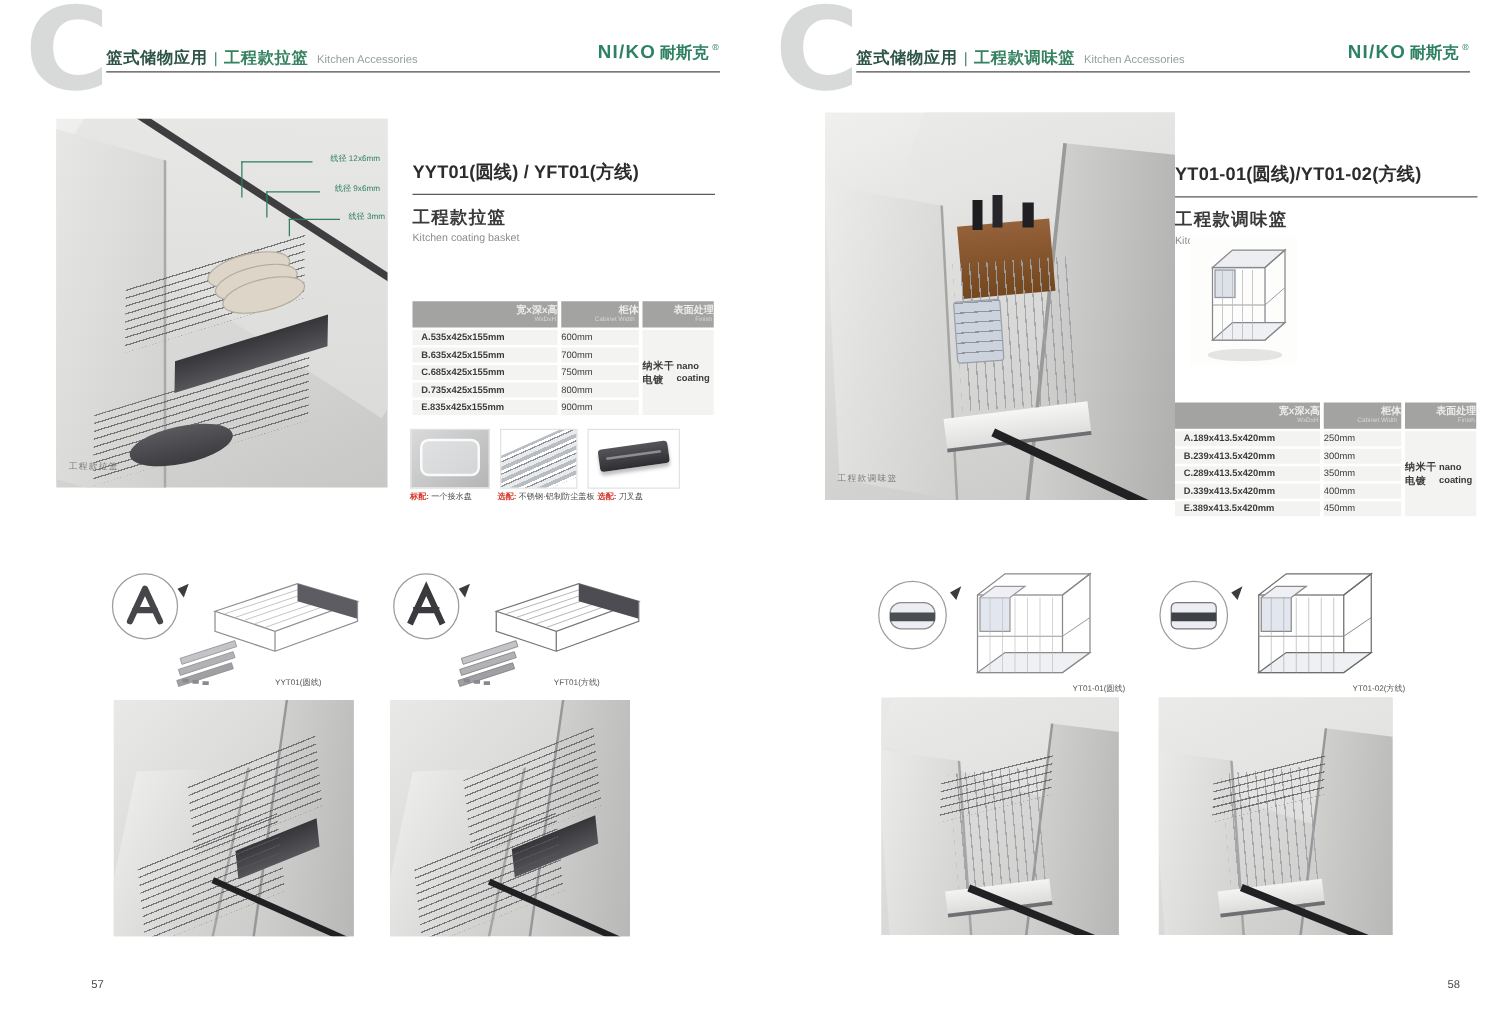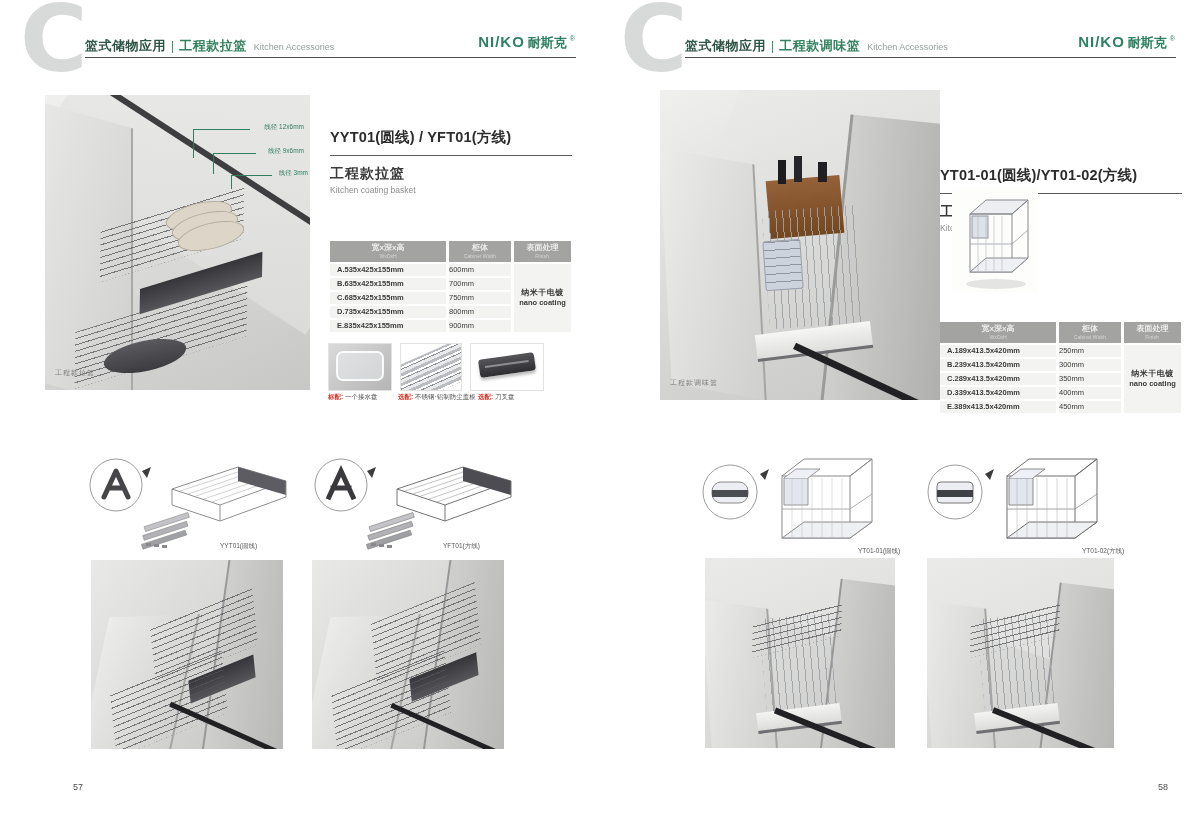--- a/index.html
+++ b/index.html
@@ -37,27 +37,27 @@
   .aline{position:absolute;border-top:1px solid #2f7f5f;border-left:1px solid #2f7f5f;z-index:4;}
 
   
   .prod-block{position:absolute;width:242px;}
   .prod-model{font-size:14.5px;font-weight:bold;color:#2c2c2c;padding-bottom:8px;border-bottom:1px solid #5a5a5a;letter-spacing:.2px;}
   .prod-cn{font-size:14px;font-weight:bold;color:#3a3a3a;margin-top:9px;letter-spacing:1px;}
   .prod-en{font-size:8.5px;color:#8d8d8d;margin-top:2px;}
 
   
   .spec{position:absolute;display:grid;grid-template-columns:116px 62px 57px;grid-template-rows:21px repeat(5,12px);gap:2px 3px;}
-  .th{background:#a3a3a2;color:#ececeb;display:flex;flex-direction:column;align-items:center;justify-content:center;line-height:1.1;}
+  .th{background:#a3a3a2;color:#ececeb;display:flex;flex-direction:column;align-items:flex-end;justify-content:center;line-height:1.1;}
   .th .tcn{font-size:8px;font-weight:bold;}
   .th .ten{font-size:6px;color:#d6d6d5;transform:scale(.85);}
   .td{background:#f3f3f1;font-size:7.5px;color:#3b3b3b;line-height:12px;height:12px;}
   .td.size{padding-left:7px;font-weight:bold;}
   .td.cw{text-align:left;}
-  .finish{grid-column:3;grid-row:2/7;background:#f3f3f1;display:flex;flex-direction:column;align-items:center;justify-content:center;font-weight:bold;color:#3b3b3b;line-height:1.4;}
+  .finish{grid-column:3;grid-row:2/7;background:#f3f3f1;display:flex;flex-direction:row;align-items:center;justify-content:center;font-weight:bold;color:#3b3b3b;line-height:1.4;}
   .finish .fcn{font-size:8px;letter-spacing:.5px;}
   .finish .fen{font-size:7.5px;}
 
   
   .acc-row{position:absolute;display:flex;gap:8px;}
   .acc{height:46px;border:1px solid #e2e2e0;background:#fff;position:relative;overflow:hidden;}
   .acc1{width:62px;background:linear-gradient(140deg,#dadada,#b5b5b5);}
   .acc1 .tray{position:absolute;left:7px;top:7px;right:7px;bottom:9px;border:2px solid rgba(255,255,255,.85);border-radius:7px;background:rgba(235,238,240,.5);}
   .acc2{width:60px;}
   .acc2 .strips{position:absolute;left:-8px;top:6px;width:90px;height:40px;background:repeating-linear-gradient(0deg,#ffffff 0 2px,#b9bcc0 2px 5px,#e8eaec 5px 8px,#8e9195 8px 9px);transform:rotate(-24deg);}
@@ -264,21 +264,21 @@
       <div class="layer" style="left:118px;top:70px;width:8px;height:24px;background:#1d1d1f;"></div>
       <div class="layer" style="left:134px;top:66px;width:8px;height:26px;background:#26262a;"></div>
       <div class="layer" style="left:158px;top:72px;width:9px;height:20px;background:#202024;"></div>
       <div class="wiresv layer" style="left:106px;top:118px;width:96px;height:118px;transform:rotate(-4deg);"></div>
       <div class="layer" style="left:104px;top:150px;width:36px;height:48px;background:#ccd3dd;border:1px solid #9aa0aa;border-radius:3px;transform:rotate(-4deg);background-image:repeating-linear-gradient(0deg,transparent 0 7px,#8f959f 7px 8px);"></div>
       <div class="layer" style="left:96px;top:238px;width:116px;height:24px;background:linear-gradient(180deg,#f6f6f4,#dededc);border-bottom:3px solid #6f6f73;transform:rotate(-7deg);"></div>
       <div class="bp-slot" style="left:128px;top:282px;width:140px;height:7px;transform:rotate(25deg);"></div>
       <div class="photo-label">工程款调味篮</div>
     </div>
 
-    <div class="prod-block" style="left:340px;top:130px;margin-top:36px;">
+    <div class="prod-block" style="left:340px;top:130px;">
       <div class="prod-model">YT01-01(圆线)/YT01-02(方线)</div>
       <div class="prod-cn">工程款调味篮</div>
       <div class="prod-en">Kitchen Pull Out Basket</div>
     </div>
 
     <div class="mini-prod" style="left:352px;top:188px;">
       <svg width="86" height="104" viewBox="0 0 86 104">
         <rect x="0" y="0" width="86" height="104" fill="#fdfdfc"></rect>
         <path d="M18 26 L34 12 L76 12 L60 26 Z" fill="#eceef2" stroke="#85888d" stroke-width="1"></path>
         <rect x="18" y="26" width="42" height="58" fill="none" stroke="#85888d"></rect>

